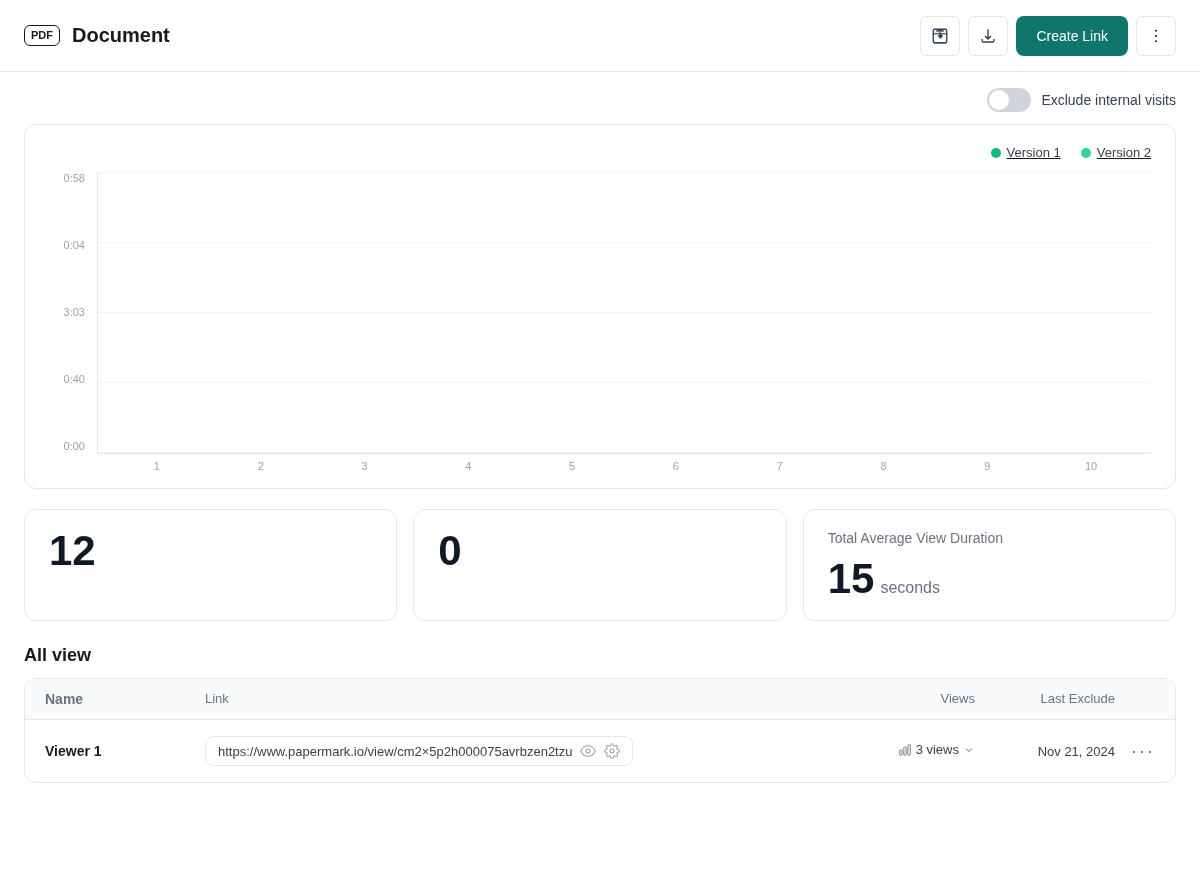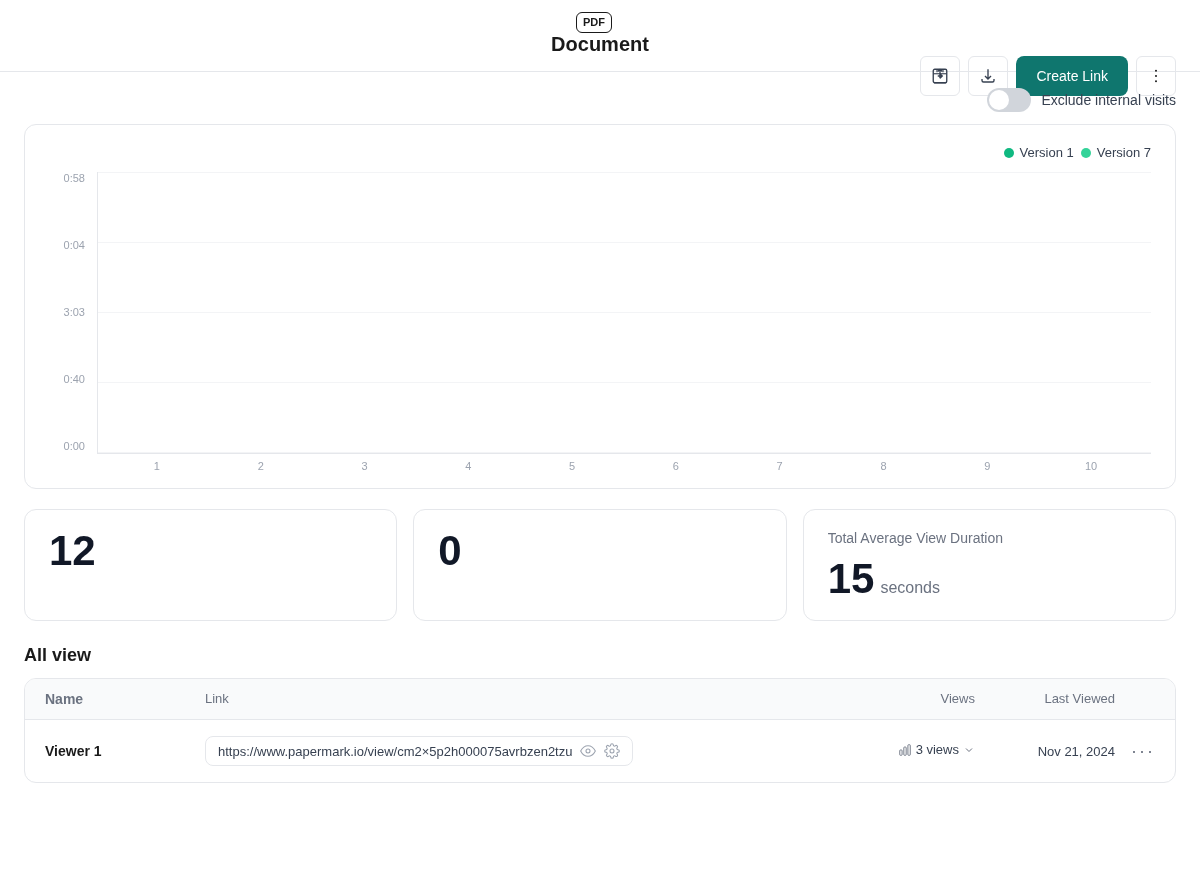--- a/index.html
+++ b/index.html
@@ -1,20 +1,20 @@
 <!DOCTYPE html>
 <html><head>
   <meta charset="utf-8">
   <style>
     * { box-sizing: border-box; margin: 0; padding: 0; }
     body { font-family: -apple-system, BlinkMacSystemFont, 'Segoe UI', sans-serif; background: #fff; color: #1a1a1a; font-size: 14px; }
 
     .header {
       display: flex; align-items: center; padding: 12px 24px;
-      border-bottom: 1px solid #e5e7eb; height: 72px; flex-direction: column;
+      border-bottom: 1px solid #e5e7eb; height: 72px;
     }
     .pdf-badge {
       border: 1.5px solid #1a1a1a; border-radius: 6px;
       padding: 2px 6px; font-size: 11px; font-weight: 700;
       margin-right: 12px; line-height: 1.4;
     }
     .doc-title { font-size: 20px; font-weight: 600; }
     .header-actions { margin-left: auto; display: flex; align-items: center; gap: 8px; }
     .icon-btn {
       background: none; border: 1px solid #e5e7eb; border-radius: 6px;
@@ -47,21 +47,21 @@
       width: 20px; height: 20px; background: #fff; border-radius: 50%;
       transition: left 0.2s;
     }
     .exclude-label { font-size: 14px; color: #374151; }
 
     .chart-card {
       border: 1px solid #e5e7eb; border-radius: 12px;
       padding: 20px 24px 16px; margin-bottom: 20px; background: #fff;
     }
     .chart-legend {
-      display: flex; justify-content: flex-end; gap: 7px; margin-bottom: 12px;
+      display: flex; justify-content: flex-end; gap: 20px; margin-bottom: 12px; text-decoration: underline;
     }
     .legend-item { display: flex; align-items: center; gap: 6px; font-size: 13px; color: #374151; }
     .legend-dot { width: 10px; height: 10px; border-radius: 50%; }
 
     .chart-area {
       display: flex; align-items: flex-end; gap: 0;
       height: 300px; position: relative;
     }
     .y-axis {
       display: flex; flex-direction: column; justify-content: space-between;
@@ -193,21 +193,21 @@
   </div>
 
   <div class="chart-card">
     <div class="chart-legend">
       <div class="legend-item">
         <div class="legend-dot" style="background:#10b981"></div>
         <span>Version 1</span>
       </div>
       <div class="legend-item">
         <div class="legend-dot" style="background:#34d399"></div>
-        <span>Version 7</span>
+        <span>Version 2</span>
       </div>
     </div>
     <div class="chart-area">
       <div class="y-axis">
         <span class="y-label">0:58</span>
         <span class="y-label">0:04</span>
         <span class="y-label">3:03</span>
         <span class="y-label">0:40</span>
         <span class="y-label">0:00</span>
       </div>
@@ -295,21 +295,21 @@
       </div>
     </div>
 
   <div class="all-links-section">
     <h2 class="section-title">All view</h2>
     <div class="links-table">
       <div class="table-header">
         <div class="col-name">Name</div>
         <div class="col-link">Link</div>
         <div class="col-views">Views</div>
-        <div class="col-last">Last Viewed</div>
+        <div class="col-last">Last Exclude</div>
         <div class="col-actions"></div>
       </div>
       <div id="table-body">
           <div class="table-row">
     <div class="col-name">Viewer 1</div>
     <div class="col-link">
       <div class="link-pill">
         <span class="link-url">https://www.papermark.io/view/cm2×5p2h000075avrbzen2tzu</span>
         <svg width="16" height="16" fill="none" stroke="#9ca3af" stroke-width="1.6" viewBox="0 0 24 24">
           <path d="M1 12s4-8 11-8 11 8 11 8-4 8-11 8-11-8-11-8z"></path>

